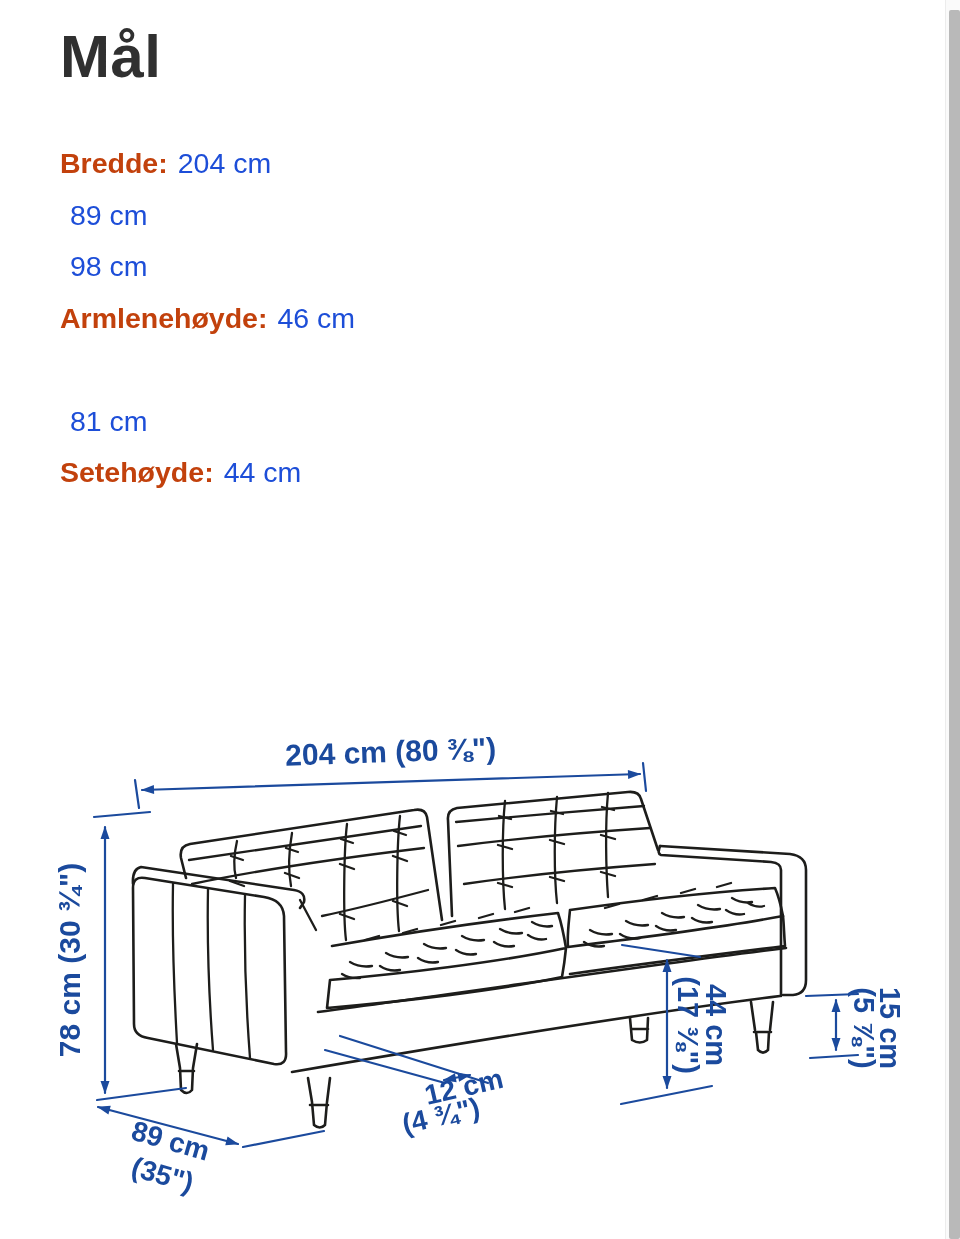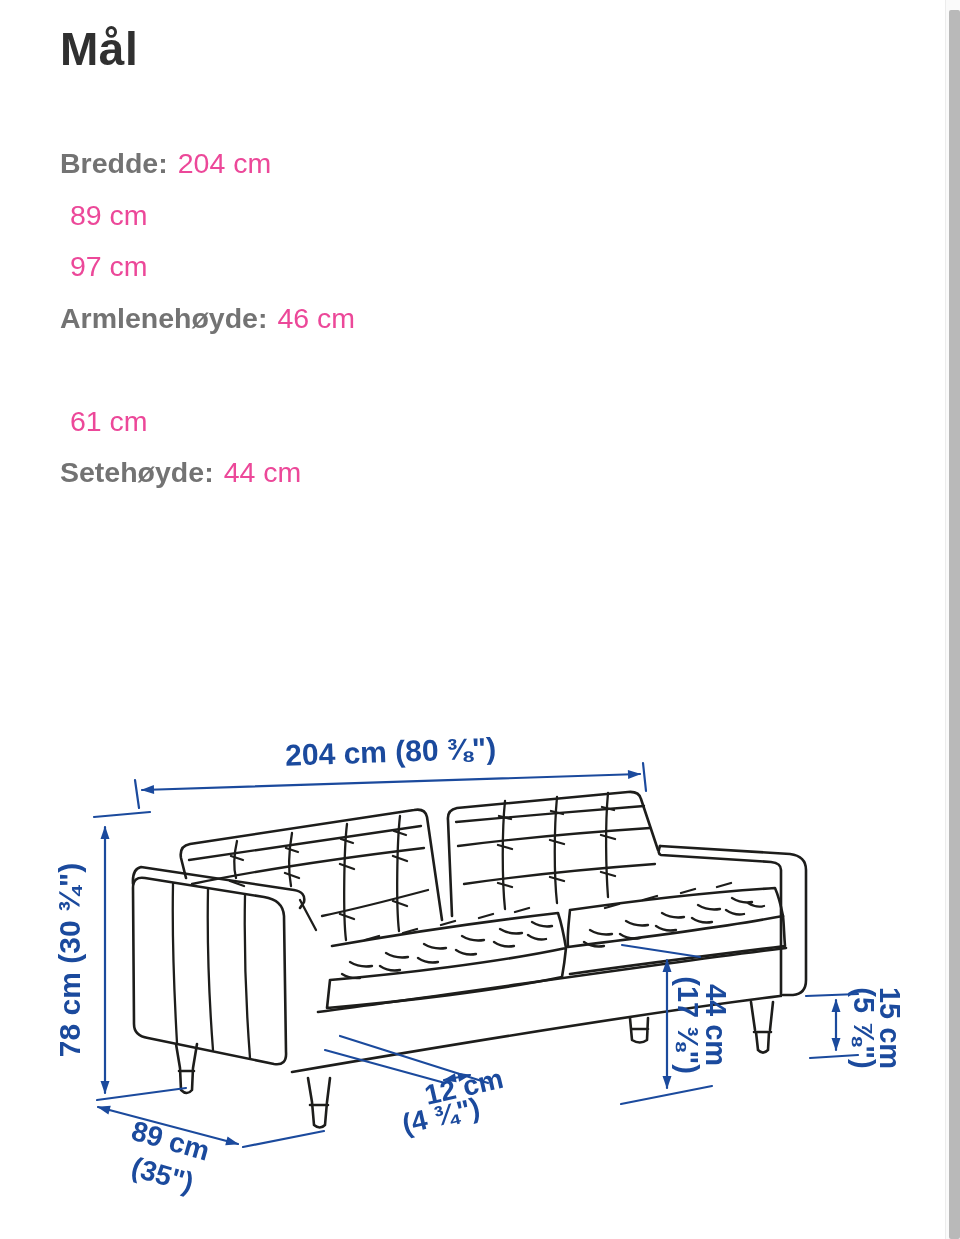--- a/index.html
+++ b/index.html
@@ -4,31 +4,31 @@
 <style>
   html,body{margin:0;padding:0;}
   body{
     width:960px;height:1239px;position:relative;overflow:hidden;
     background:#ffffff;
     font-family:"Liberation Sans",sans-serif;
     color:#333333;
   }
   .page-title{
     position:absolute;left:60px;top:22px;
-    font-size:46px;font-weight:700;color:#303030;letter-spacing:.5px;
+    font-size:60px;font-weight:700;color:#303030;letter-spacing:.5px;
   }
   .measure-list{
     position:absolute;left:60px;top:138px;width:560px;
   }
   .measure-row{
     height:51.5px;display:flex;align-items:center;
     font-size:28.5px;line-height:51.5px;white-space:pre;
   }
-  .measure-label{font-weight:700;color:#737373;}
-  .measure-value{font-weight:400;color:#ec4899;margin-left:10px;}
+  .measure-label{font-weight:700;color:#c2410c;}
+  .measure-value{font-weight:400;color:#1d4ed8;margin-left:10px;}
   .svg-layer{position:absolute;left:0;top:0;width:960px;height:1239px;}
   .sofa-line{stroke:#1d1d1b;stroke-width:2.6;fill:none;stroke-linecap:round;stroke-linejoin:round;}
   .sofa-thin{stroke:#1d1d1b;stroke-width:2.3;fill:none;stroke-linecap:round;stroke-linejoin:round;}
   .dim-line{stroke:#1b4a9d;stroke-width:2.2;fill:none;stroke-linecap:round;}
   .dim-text{font-family:"Liberation Sans",sans-serif;font-weight:700;fill:#1b4a9d;}
   .fs30{font-size:30px;} .fs29{font-size:29px;} .fs28{font-size:28px;}
   .scrollbar-track{
     position:absolute;right:0;top:0;width:14px;height:1239px;
     background:#fafafa;border-left:1px solid #ececec;
   }
@@ -44,30 +44,30 @@
 
 <div class="measure-list">
   <div class="measure-row">
     <span class="measure-label">Bredde:</span>
     <span class="measure-value">204 cm</span>
   </div>
   <div class="measure-row">
     <span class="measure-value">89 cm</span>
   </div>
   <div class="measure-row">
-    <span class="measure-value">97 cm</span>
+    <span class="measure-value">98 cm</span>
   </div>
   <div class="measure-row">
     <span class="measure-label">Armlenehøyde:</span>
     <span class="measure-value">46 cm</span>
   </div>
   <div class="measure-row">
   </div>
   <div class="measure-row">
-    <span class="measure-value">61 cm</span>
+    <span class="measure-value">81 cm</span>
   </div>
   <div class="measure-row">
     <span class="measure-label">Setehøyde:</span>
     <span class="measure-value">44 cm</span>
   </div>
 </div>
 
 <svg class="svg-layer" viewBox="0 0 960 1239" xmlns="http://www.w3.org/2000/svg">
   <defs>
     <marker id="arr" markerUnits="userSpaceOnUse" markerWidth="16" markerHeight="12" refX="13" refY="5" orient="auto-start-reverse">

